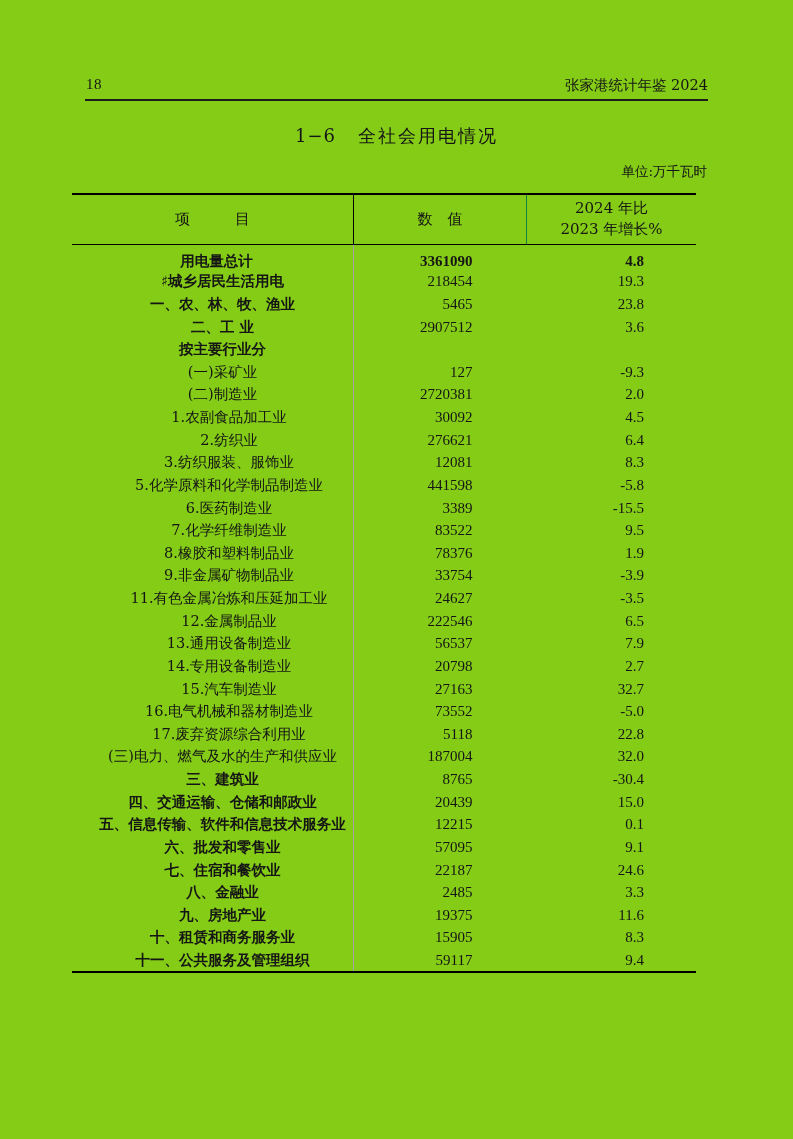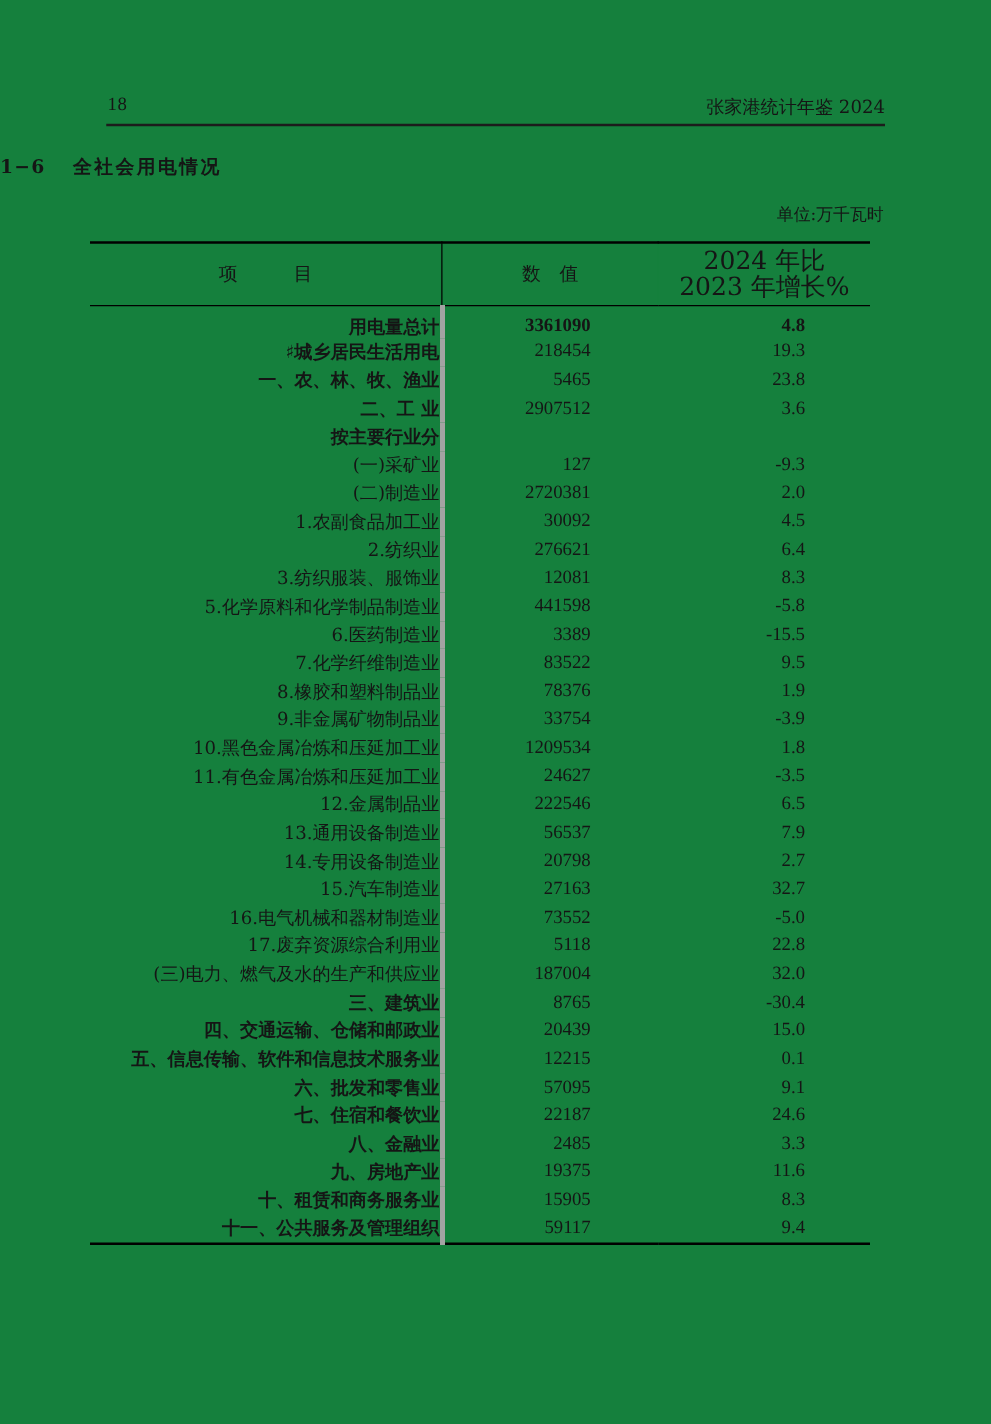--- a/index.html
+++ b/index.html
@@ -1,19 +1,19 @@
 <!DOCTYPE html>
 <html><head>
 <meta charset="utf-8">
 <style>
   html, body { margin: 0; padding: 0; background: #888; }
   .page {
     width: 793px; height: 1139px;
     position: relative;
-    background: #15803d;
+    background: #84cc16;
     color: #151515;
     font-family: "DejaVu Serif", serif;
     overflow: hidden;
   }
   
   .page-number {
     position: absolute; left: 86px; top: 76px;
     font-size: 15px; letter-spacing: 0.5px;
     font-family: "Liberation Serif", serif;
   }
@@ -21,21 +21,21 @@
     position: absolute; right: 85px; top: 76px;
     font-size: 14.5px;
   }
   .header-rule {
     position: absolute; left: 85px; top: 99px;
     width: 623px; height: 2px; background: #1c1c1c;
   }
   
   .doc-title {
     position: absolute; left: 0; top: 124px; width: 100%;
-    text-align: left; font-size: 15px; font-weight: 700;
+    text-align: center; font-size: 18px; font-weight: 400;
     letter-spacing: 2px;
   }
   .doc-title .title-index { margin-right: 22px; letter-spacing: 1px; }
   .unit-note {
     position: absolute; right: 86px; top: 163px;
     font-size: 13.5px;
   }
   
   table.stat-table {
     position: absolute; left: 72px; top: 193px;
@@ -45,28 +45,28 @@
     border-bottom: 2.5px solid #000;
   }
   thead tr { height: 50px; }
   th {
     font-weight: 500; font-size: 15px; padding: 0;
     text-align: center; vertical-align: middle;
     border-bottom: 1.5px solid #000;
   }
   th.col-item  { width: 281px; border-right: 1px solid #000; }
   th.col-value { width: 172px; border-right: 1px solid #15803d; }
-  th.col-growth{ width: 169px; font-size: 20px; }
+  th.col-growth{ width: 169px; font-size: 15px; }
   th.col-growth div { line-height: 21px; }
   tbody tr { height: 22.64px; }
   tbody td { padding: 0; vertical-align: middle; white-space: nowrap; }
   tbody tr:first-child > td { padding-top: 7px; }
   td.c-item {
-    font-size: 14.5px; text-align: right;
-    border-right: 4px solid #a3a3a3;
+    font-size: 14.5px; text-align: center;
+    border-right: 1px solid #a3a3a3;
   }
   td.c-value, td.c-growth {
     text-align: right;
     font-family: "Liberation Serif", serif;
     font-size: 15px;
   }
   td.c-value  { padding-right: 54px; }
   td.c-growth { padding-right: 52px; }
   .ind0 { padding-left: 8px !important; }
   .ind1 { padding-left: 20px !important; }
@@ -172,25 +172,20 @@
           <td class="c-item ind2">8.橡胶和塑料制品业</td>
           <td class="c-value">78376</td>
           <td class="c-growth">1.9</td>
         </tr>
         <tr>
           <td class="c-item ind2">9.非金属矿物制品业</td>
           <td class="c-value">33754</td>
           <td class="c-growth">-3.9</td>
         </tr>
         <tr>
-          <td class="c-item ind2">10.黑色金属冶炼和压延加工业</td>
-          <td class="c-value">1209534</td>
-          <td class="c-growth">1.8</td>
-        </tr>
-        <tr>
           <td class="c-item ind2">11.有色金属冶炼和压延加工业</td>
           <td class="c-value">24627</td>
           <td class="c-growth">-3.5</td>
         </tr>
         <tr>
           <td class="c-item ind2">12.金属制品业</td>
           <td class="c-value">222546</td>
           <td class="c-growth">6.5</td>
         </tr>
         <tr>

